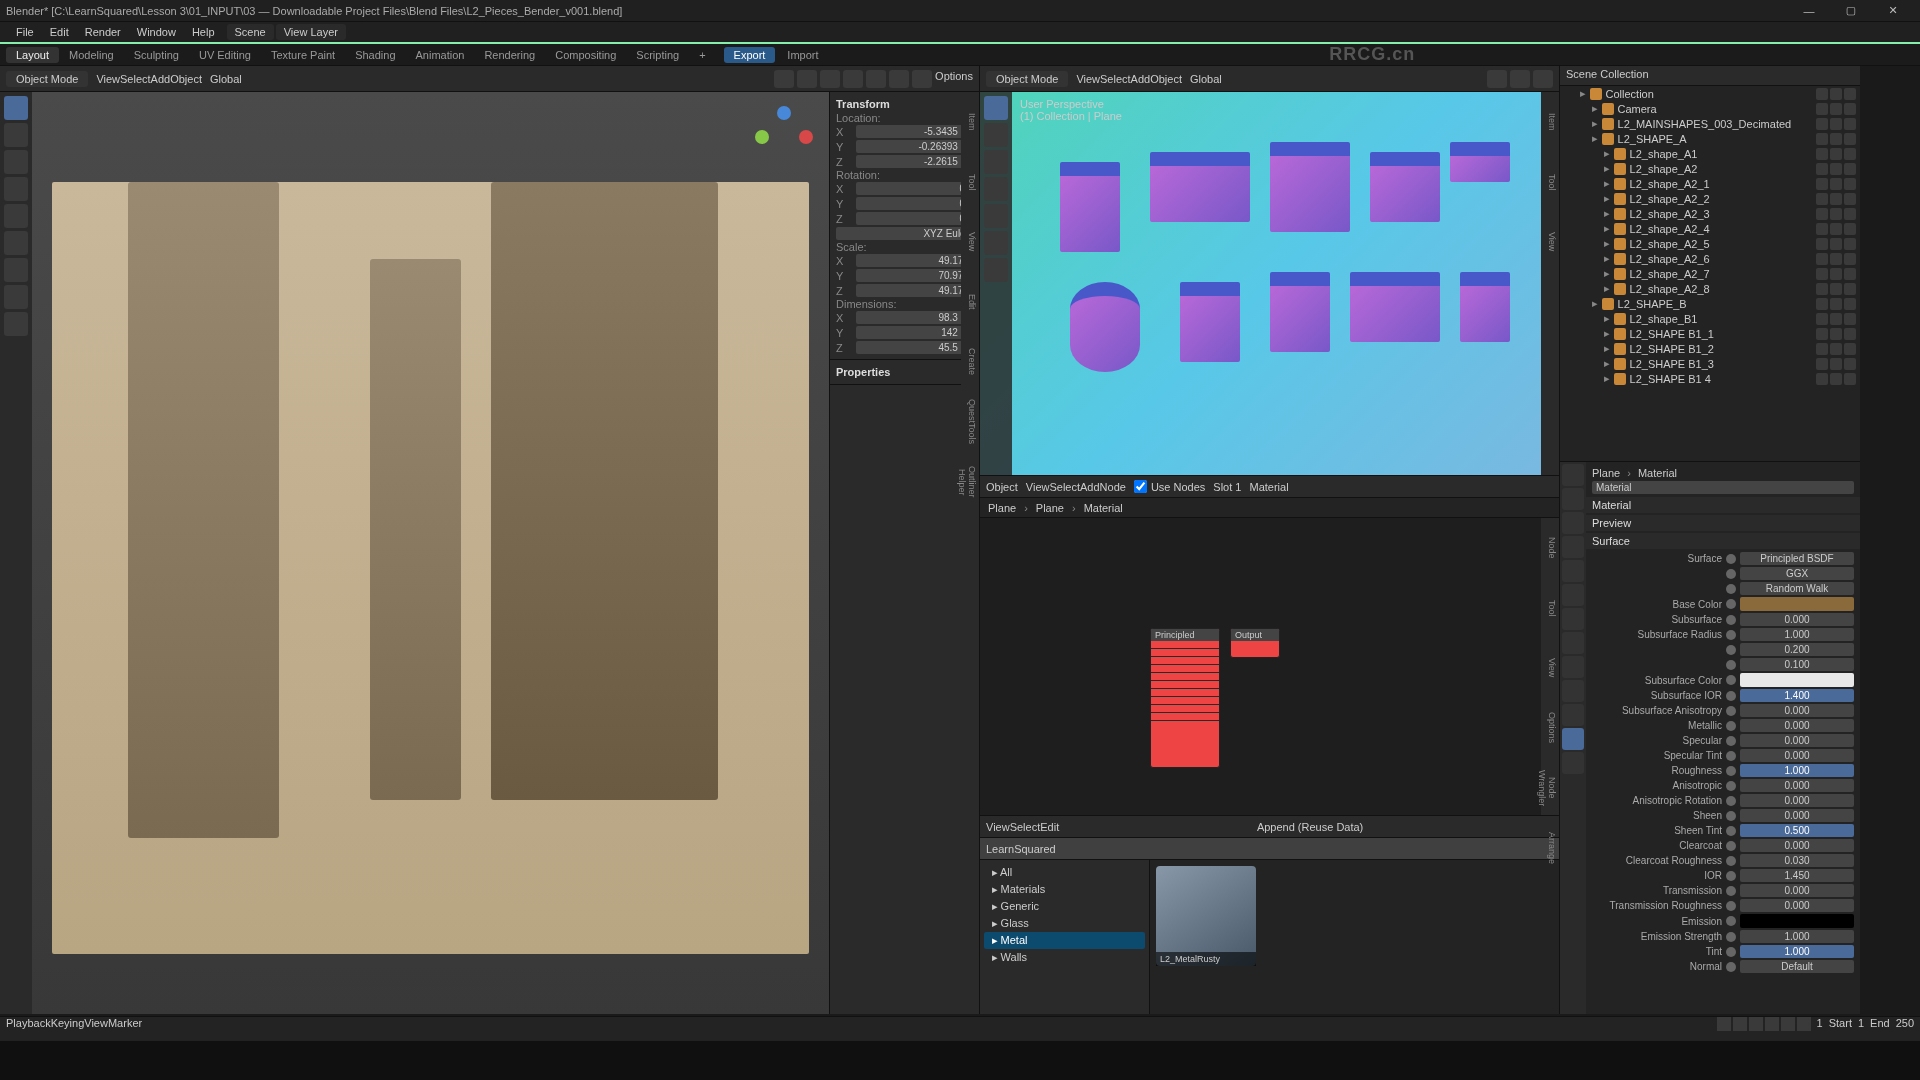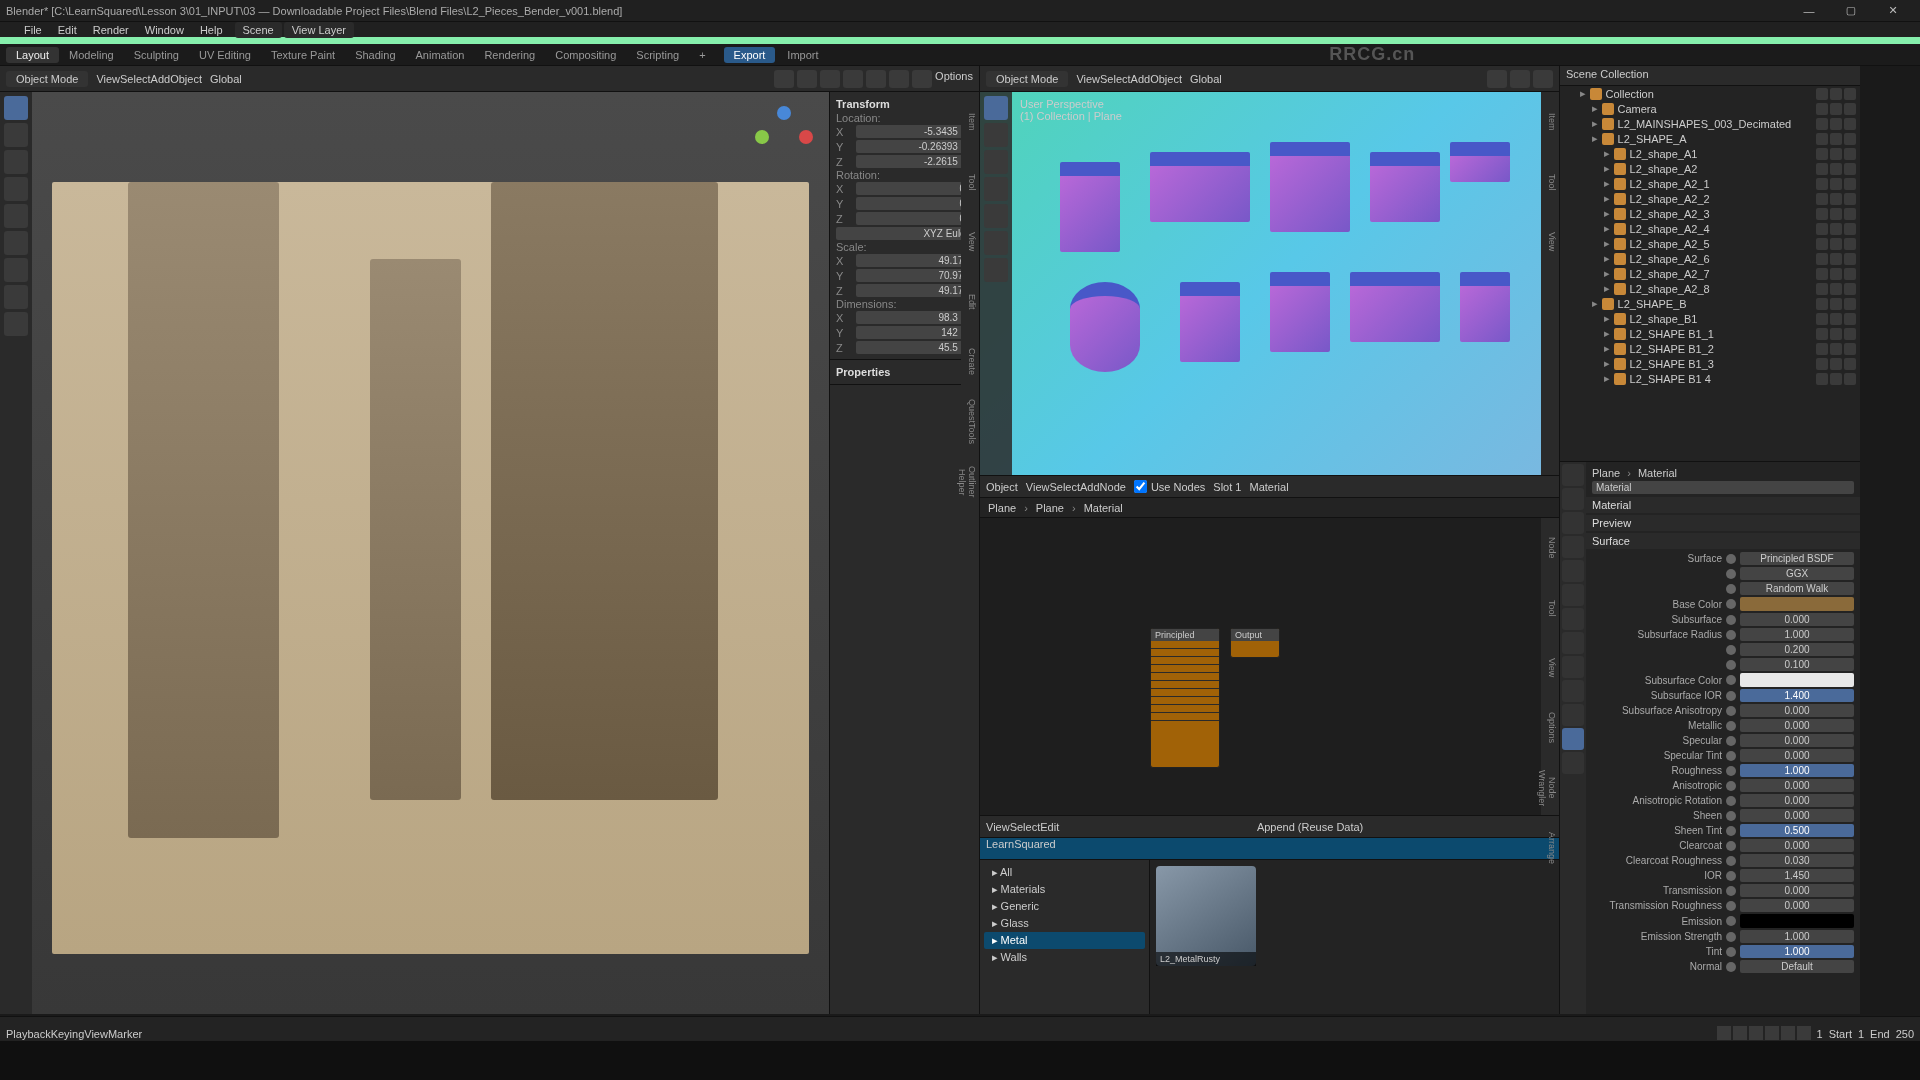--- a/index.html
+++ b/index.html
@@ -3,21 +3,21 @@
 <meta charset="utf-8">
 <style>
 *{margin:0;padding:0;box-sizing:border-box;font-family:"Segoe UI",Arial,sans-serif;font-size:11px;color:#ccc;user-select:none}
 body{background:#1a1a1a;width:1920px;height:1080px;overflow:hidden;position:relative}
 
 .titlebar{height:22px;background:#202020;display:flex;align-items:center;padding:0 6px;border-bottom:1px solid #111}
 .titlebar .app{color:#aaa;font-size:11px}
 .titlebar .spacer{flex:1}
 .titlebar .winbtn{width:42px;height:20px;display:flex;align-items:center;justify-content:center;color:#bbb}
 
-.menubar{height:22px;background:#202020;display:flex;align-items:center;gap:2px;padding:0 16px;border-bottom:7px solid #86efac}
+.menubar{height:22px;background:#202020;display:flex;align-items:center;gap:2px;padding:0 8px;border-bottom:2px solid #86efac}
 .menubar .m{padding:2px 8px;border-radius:3px}
 .menubar .pill{background:#2a2a2a;padding:2px 8px;border-radius:3px}
 
 .tabs{height:22px;background:#1b1b1b;display:flex;align-items:center;padding:0 6px;gap:2px;border-bottom:1px solid #111}
 .tabs .t{padding:2px 10px;border-radius:3px;color:#999}
 .tabs .t.active{background:#333;color:#eee}
 .tabs .t.export{background:#2a5a8a;color:#fff;margin-left:6px}
 .tabs .watermark{flex:1;text-align:center;color:#555;font-weight:bold;font-size:18px;letter-spacing:1px}
 
 .main{position:absolute;top:66px;left:0;right:0;bottom:66px;display:flex}
@@ -46,21 +46,21 @@
 
 .vp2{height:410px;display:flex;flex-direction:column;border-bottom:1px solid #111}
 .vp2-body{flex:1;position:relative;background:linear-gradient(135deg,#4fd4b8 0%,#58c8e8 50%,#7ab8e0 100%);display:flex}
 .vp2-objs{position:absolute;inset:0}
 .cube{position:absolute;background:linear-gradient(135deg,#b868d8,#7858c8);border-radius:2px;border-top:14px solid #4858c8}
 
 .node-ed{height:340px;display:flex;flex-direction:column;border-bottom:1px solid #111;background:#1e1e1e}
 .node-hdr{height:22px;background:#2a2a2a;display:flex;align-items:center;gap:8px;padding:0 6px;border-bottom:1px solid #111}
 .node-bc{height:20px;background:#232323;display:flex;align-items:center;gap:8px;padding:0 8px;border-bottom:1px solid #111;color:#888}
 .node-body{flex:1;position:relative}
-.node-box{position:absolute;background:#a16207;border:1px solid #222;border-radius:3px}
+.node-box{position:absolute;background:#ef4444;border:1px solid #222;border-radius:3px}
 .node-box .nh{background:#444;padding:1px 4px;font-size:9px}
 .node-box .nr{height:8px;border-bottom:1px solid #2a2a2a}
 
 .assets{flex:1;display:flex;flex-direction:column;background:#232323}
 .as-hdr{height:22px;background:#2a2a2a;display:flex;align-items:center;gap:8px;padding:0 6px;border-bottom:1px solid #111}
 .as-body{flex:1;display:flex}
 .as-tree{width:170px;background:#2a2a2a;border-right:1px solid #111;padding:4px}
 .as-tree .cat{padding:2px 8px;border-radius:2px}
 .as-tree .cat.sel{background:#0c4a6e;color:#fff}
 .as-grid{flex:1;padding:6px;display:flex;gap:8px}
@@ -82,21 +82,21 @@
 .props-tabs .pt.active{background:#4a6a9a}
 .props-body{flex:1;overflow:auto;padding:4px 6px}
 .pr-row{display:flex;align-items:center;padding:1px 0;gap:4px}
 .pr-row .lbl{width:130px;text-align:right;color:#aaa;font-size:10px}
 .pr-row .val{flex:1;background:#444;text-align:center;padding:1px 4px;border-radius:2px;font-size:10px}
 .pr-row .val.blue{background:#4a6a9a;color:#fff}
 .pr-row .sw{flex:1;height:14px;border-radius:2px}
 .pr-row .dot{width:10px;height:10px;border-radius:50%;background:#666}
 .pr-sec-h{background:#2a2a2a;padding:2px 6px;margin:2px -6px;color:#ddd}
 
-.timeline{position:absolute;left:0;right:0;bottom:40px;height:24px;background:#232323;border-top:1px solid #111;display:flex;align-items:flex-end;padding:0 6px;gap:6px}
+.timeline{position:absolute;left:0;right:0;bottom:40px;height:24px;background:#232323;border-top:1px solid #111;display:flex;align-items:flex-start;padding:0 6px;gap:6px}
 .tl-ruler{position:absolute;left:0;right:0;bottom:24px;height:16px;background:#2a2a2a;display:flex;border-top:1px solid #111}
 .tl-ruler .tick{flex:1;text-align:center;font-size:9px;color:#888;border-left:1px solid #3a3a3a}
 
 .status{position:absolute;left:0;right:0;bottom:0;height:24px;background:#1b1b1b;border-top:1px solid #111;display:flex;align-items:center;padding:0 8px;gap:12px;font-size:10px;color:#888}
 .status .r{margin-left:auto;display:flex;gap:10px}
 
 .taskbar{position:absolute;left:0;right:0;bottom:-1px;height:40px;background:#101010;border-top:1px solid #222;display:flex;align-items:center;padding:0 6px;gap:3px}
 
 
 .pillar{position:absolute;background:linear-gradient(180deg,#9a8a72,#7a6a52);border-radius:3px}
@@ -334,21 +334,21 @@
             <div class="vt">Arrange</div>
           </div>
       </div>
     </div>
 
     <div class="assets">
       <div class="as-hdr">
         <span id="assetmenus"><span class="m">View</span><span class="m">Select</span><span class="m">Edit</span></span>
         <span class="pill" style="margin:8px auto">Append (Reuse Data)</span>
       </div>
-      <div style="height:22px;background:#0c4a6e;display:flex;align-items:flex-start;padding:0 6px;border-bottom:1px solid #111">
+      <div style="height:22px;background:#404040;display:flex;align-items:center;padding:0 6px;border-bottom:1px solid #111">
         <span class="pill">LearnSquared</span>
       </div>
       <div class="as-body">
         <div class="as-tree" id="ascats">
             <div class="cat">▸ All</div>
             <div class="cat">▸ Materials</div>
             <div class="cat">    ▸ Generic</div>
             <div class="cat">    ▸ Glass</div>
             <div class="cat sel">    ▸ Metal</div>
             <div class="cat">    ▸ Walls</div>

